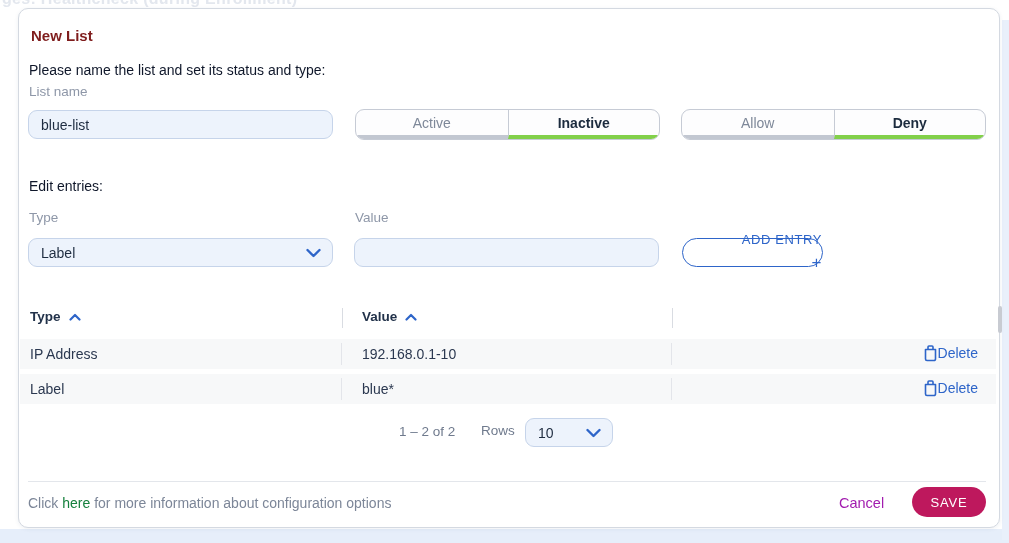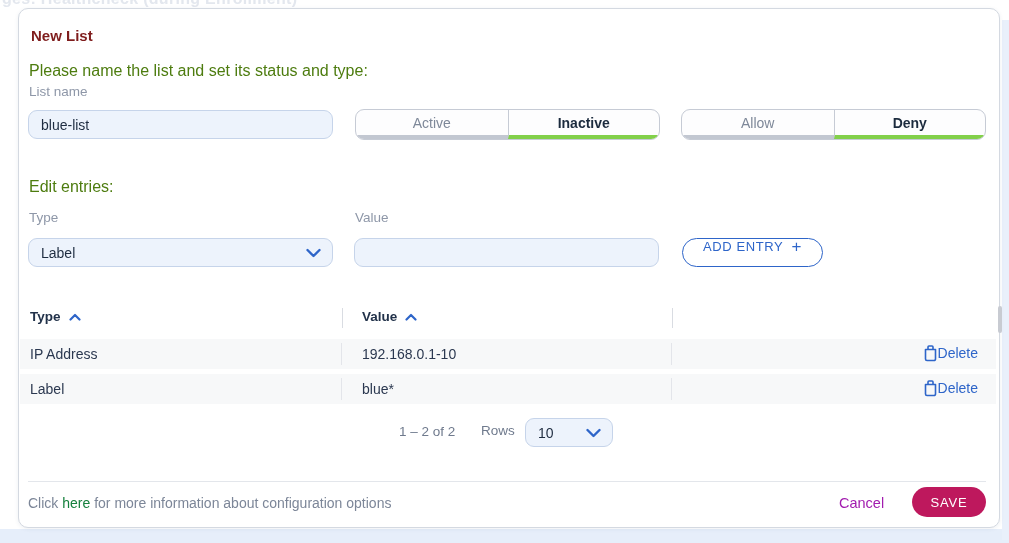--- a/index.html
+++ b/index.html
@@ -12,21 +12,21 @@
     background:#e9f0fb; }
   .bg-clipped-text { position:absolute; left:2px; top:-10px; font-size:16px; font-weight:700;
     color:#e3e7ee; letter-spacing:.3px; white-space:nowrap; }
 
   .dialog { position:absolute; left:18px; top:8px; width:982px; height:520px;
     background:#ffffff; border:1px solid #d4d9e1; border-radius:10px;
     box-shadow:0 1px 4px rgba(40,60,100,.08); }
 
   .dlg-title { position:absolute; left:12px; top:18px; font-size:15px; font-weight:700;
     color:#7f1d1d; }
-  .dlg-intro { position:absolute; left:10px; top:53px; font-size:16px; color:#4d7c0f; }
+  .dlg-intro { position:absolute; left:10px; top:53px; font-size:14px; color:#0f172a; }
   .field-label { position:absolute; font-size:13.5px; color:#8e97a8; }
   .lbl-listname { left:10px; top:75px; }
   .lbl-type { left:10px; top:201px; }
   .lbl-value { left:336px; top:201px; }
 
   .text-input { position:absolute; height:29px; width:305px;
     background:#edf3fc; border:1px solid #c6d4ea; border-radius:9px;
     font-size:14px; color:#1e2c40; padding:0 12px;
     font-family:"Liberation Sans","DejaVu Sans",sans-serif; outline:none; }
   .inp-listname { left:9px; top:101px; }
@@ -45,22 +45,22 @@
   .tg-status { left:336px; } .tg-type { left:662px; }
   .toggle .seg { flex:1 1 50%; display:flex; align-items:center; justify-content:center;
     font-size:14px; cursor:pointer; }
   .toggle .seg.off { color:#7e8899; border-bottom:4px solid #c2c7d1; }
   .toggle .seg.on  { color:#1c2b3e; font-weight:700; border-bottom:4px solid #82d04a; }
   .toggle .seg + .seg { border-left:1px solid #c6cbd5; }
 
   .btn-add { position:absolute; left:663px; top:229px; width:141px; height:29px;
     border:1px solid #2e65c9; border-radius:15px; background:#ffffff;
     color:#2e65c9; font-size:13px; letter-spacing:.6px; display:flex;
-    align-items:flex-start; justify-content:center; gap:8px; cursor:pointer;
-    font-family:"Liberation Sans","DejaVu Sans",sans-serif; }
+    align-items:flex-end; justify-content:center; gap:8px; cursor:pointer;
+    font-family:"Liberation Sans","DejaVu Sans",sans-serif;flex-direction:column; }
   .btn-add .plus { font-size:17px; font-weight:400; margin-top:-2px; }
 
   .tbl-header { position:absolute; left:1px; top:297px; width:977px; height:26px; }
   .tbl-header .hdr-cell { position:absolute; top:3px; font-size:13.5px; font-weight:700;
     color:#22324a; display:flex; align-items:center; gap:8px; cursor:pointer; }
   .hdr-type { left:10px; } .hdr-value { left:342px; }
   .col-sep { position:absolute; top:2px; width:1px; height:20px; background:#d9dce2; }
   .sep-1 { left:322px; } .sep-2 { left:652px; }
 
   .tbl-row { position:absolute; left:1px; width:976px; height:30px; background:#f7f8f9; }

